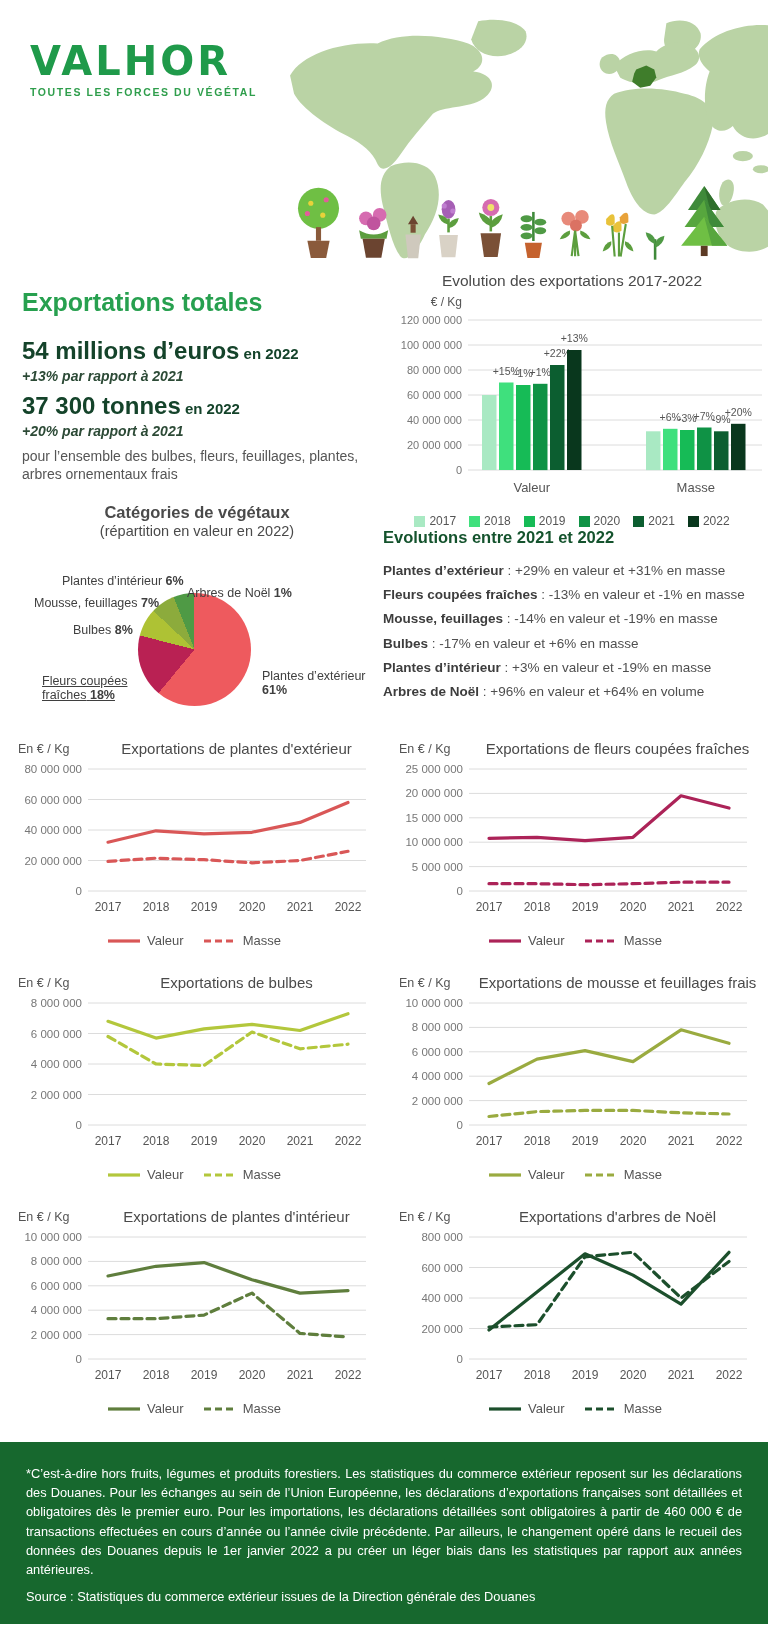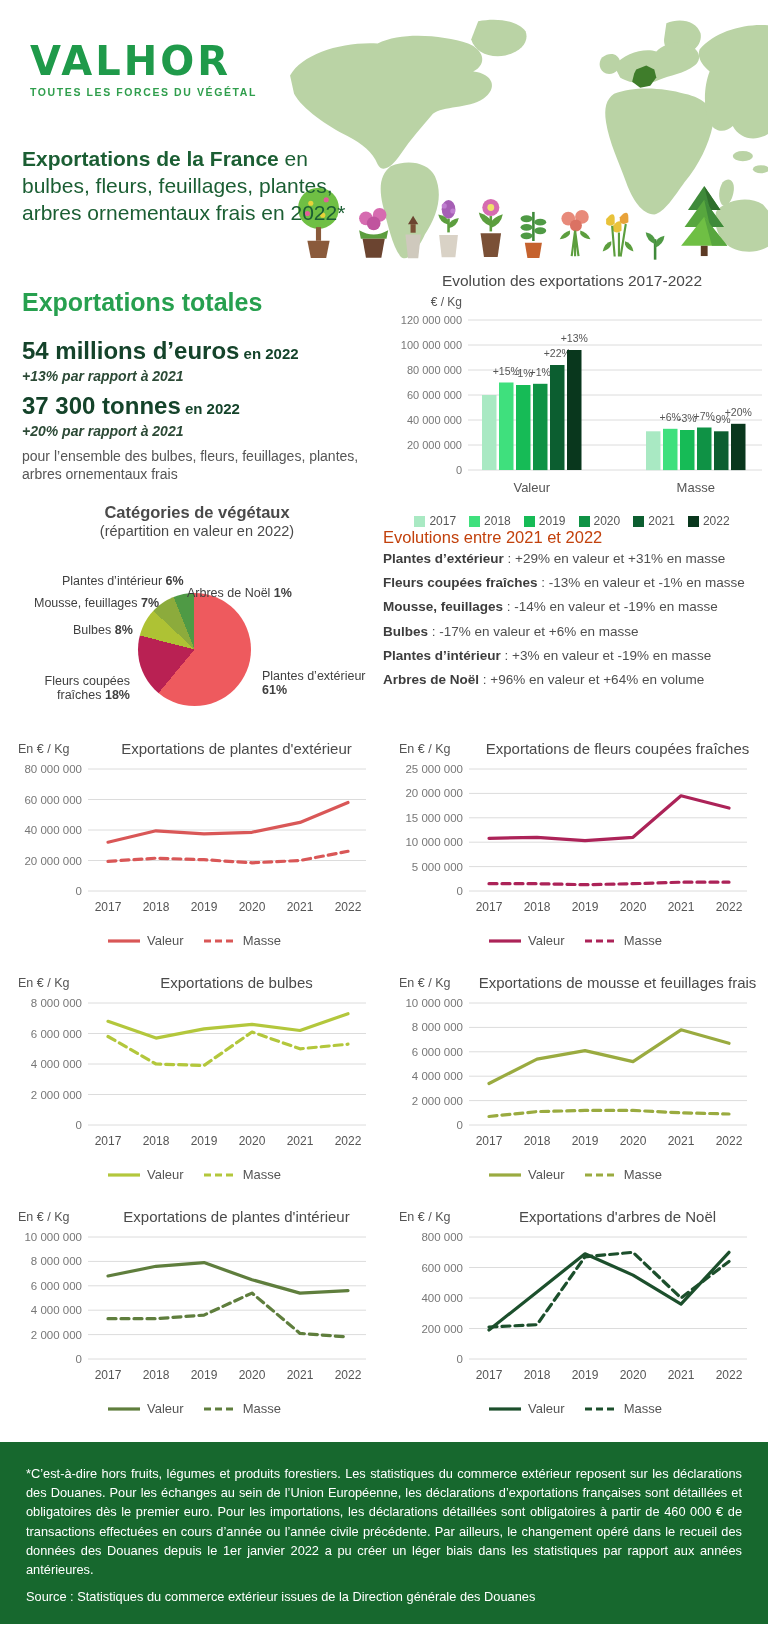--- a/index.html
+++ b/index.html
@@ -40,25 +40,25 @@
   .pie-panel { position:absolute; left:18px; top:503px; width:358px; height:232px; }
   .pie-title { text-align:center; font-size:16.5px; font-weight:bold; color:#4a4a4a; }
   .pie-subtitle { text-align:center; font-size:14.5px; color:#4a4a4a; margin-top:1px; }
   .pie { position:absolute; left:120px; top:90px; width:113px; height:113px; border-radius:50%; }
   .pie-label { position:absolute; font-size:12.5px; color:#3f3f3f; line-height:1.1; }
   .pie-label b { font-weight:bold; }
   .pl-int    { left:44px;  top:72px; }
   .pl-noel   { left:169px; top:84px; }
   .pl-mousse { left:16px;  top:94px; }
   .pl-bulbes { left:55px;  top:121px; }
-  .pl-fleurs { left:24px;  top:172px; width:88px; text-align:right; }
+  .pl-fleurs { left:24px;  top:172px; width:88px; text-align:left;text-decoration:underline; }
   .pl-ext    { left:244px; top:167px; width:112px; }
 
   .evol-panel { position:absolute; left:383px; top:528px; width:378px; }
-  .evol-panel h3 { color:#c2410c; font-size:16.5px; font-weight:normal; margin-bottom:4px; }
+  .evol-panel h3 { color:#14532d; font-size:16.5px; font-weight:bold; margin-bottom:16px; }
   .evol-item { font-size:13.5px; color:#4f4f4f; line-height:1.2; margin-bottom:8px; }
   .evol-item b { color:#3d3d3d; }
 
   
   .tendances-h { color:#27a04f; font-size:21px; font-weight:bold; margin:18px 0 14px 24px; }
 
   .charts-grid { display:grid; grid-template-columns:1fr 1fr; column-gap:6px; row-gap:26px;
                  padding:0 6px 26px 6px; }
   .line-chart { width:375px; }
   .lc-head { display:flex; align-items:flex-start; }
@@ -175,23 +175,20 @@
           <path d="M33,38 L60,72 L42,72 Z" fill="#57a63e"></path>
         <rect x="29" y="72" width="8" height="12" fill="#5c3a24"></rect>
       </svg>
     </div>
 
     <div class="logo-block">
       <div class="logo-text">VALHOR</div>
       <div class="logo-tagline">TOUTES LES FORCES DU VÉGÉTAL</div>
     </div>
 
-    <div class="main-title">
-      <b>Exportations de la France</b><span> en bulbes, fleurs, feuillages, plantes, arbres ornementaux frais en 2022*</span>
-    </div>
 
     <div class="totals">
       <h2>Exportations totales</h2>
       <div class="stat-line">
         <span class="stat-big">54 millions d’euros</span><span class="stat-suffix"> en 2022</span>
       </div>
       <div class="stat-delta">+13% par rapport à 2021</div>
       <div class="stat-line">
         <span class="stat-big">37 300 tonnes</span><span class="stat-suffix"> en 2022</span>
       </div>

